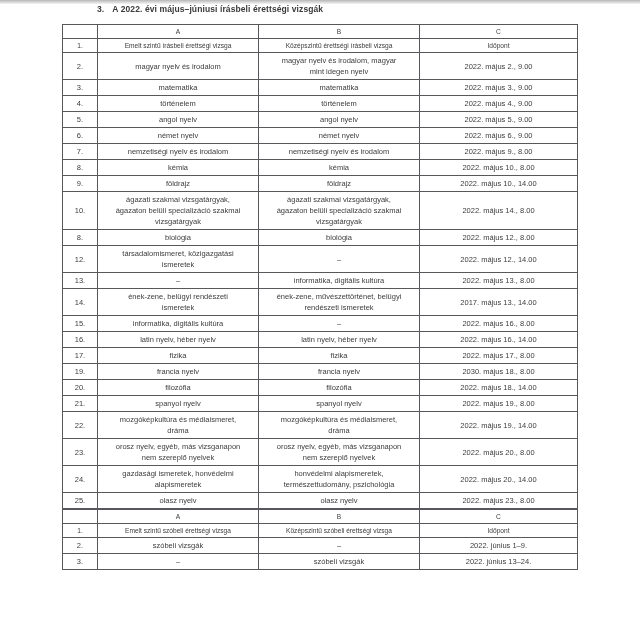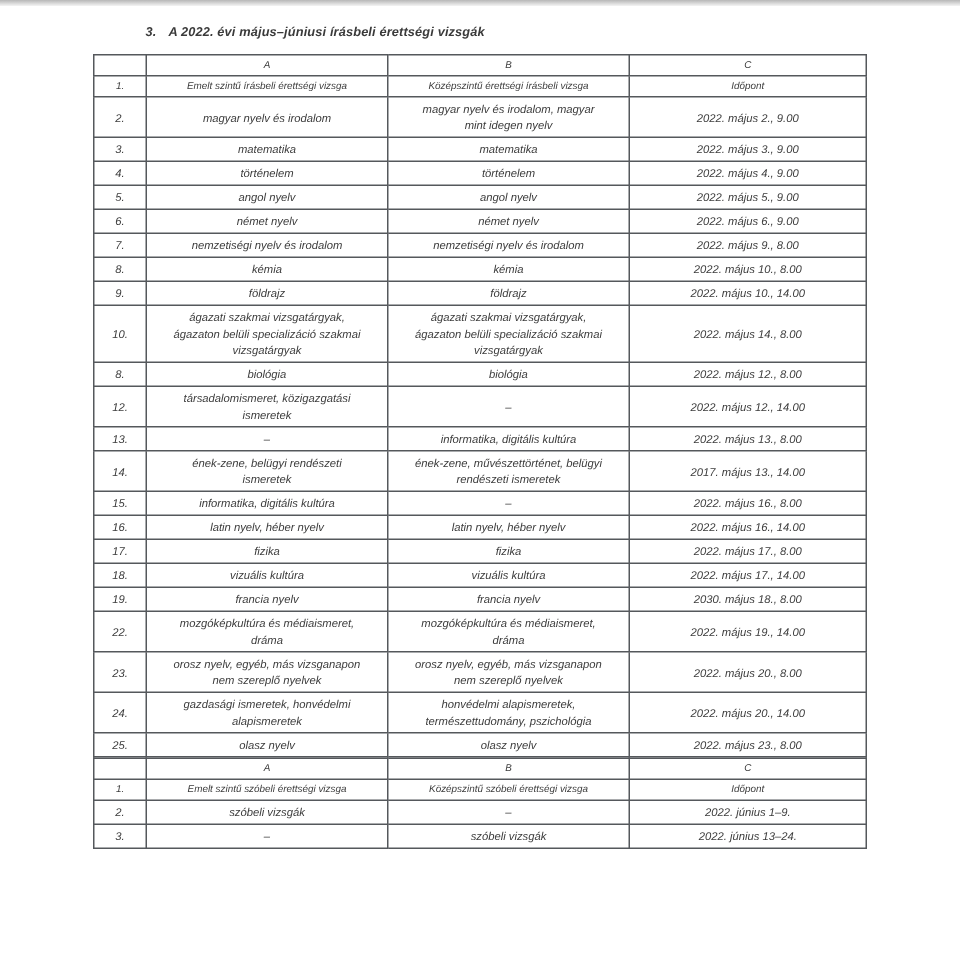--- a/index.html
+++ b/index.html
@@ -7,21 +7,21 @@
     width:640px; height:640px;
     background:#ffffff;
     font-family:"Liberation Sans", sans-serif;
     color:#3a3a3a;
     overflow:hidden;
   }
   .top-strip {
     height:4px; width:100%;
     background:linear-gradient(180deg,#b7b7b7 0%,#dcdcdc 60%,#f4f4f4 100%);
   }
-  .doc { padding-top:12px;font-style:italic; }
+  .doc { padding-top:0; }
   .heading {
     margin-left:97px;
     font-size:8.5px;
     font-weight:bold;
     color:#3a3a3a;
     letter-spacing:0.1px;
   }
   .heading.first { margin-bottom:10px; }
   .heading.second { margin-top:12px; margin-bottom:10px; }
   .h-num { display:inline-block; margin-right:8px; }
@@ -180,30 +180,36 @@
           <td>latin nyelv, héber nyelv</td>
           <td>2022. május 16., 14.00</td>
         </tr>
         <tr>
           <td>17.</td>
           <td>fizika</td>
           <td>fizika</td>
           <td>2022. május 17., 8.00</td>
         </tr>
         <tr>
-          <td>18.</td>
-          <td>vizuális kultúra</td>
-          <td>vizuális kultúra</td>
-          <td>2022. május 17., 14.00</td>
-        </tr>
-        <tr>
           <td>19.</td>
           <td>francia nyelv</td>
           <td>francia nyelv</td>
           <td>2030. május 18., 8.00</td>
+        </tr>
+        <tr>
+          <td>20.</td>
+          <td>filozófia</td>
+          <td>filozófia</td>
+          <td>2022. május 18., 14.00</td>
+        </tr>
+        <tr>
+          <td>21.</td>
+          <td>spanyol nyelv</td>
+          <td>spanyol nyelv</td>
+          <td>2022. május 19., 8.00</td>
         </tr>
         <tr>
           <td>22.</td>
           <td>mozgóképkultúra és médiaismeret,
 dráma</td>
           <td>mozgóképkultúra és médiaismeret,
 dráma</td>
           <td>2022. május 19., 14.00</td>
         </tr>
         <tr>

